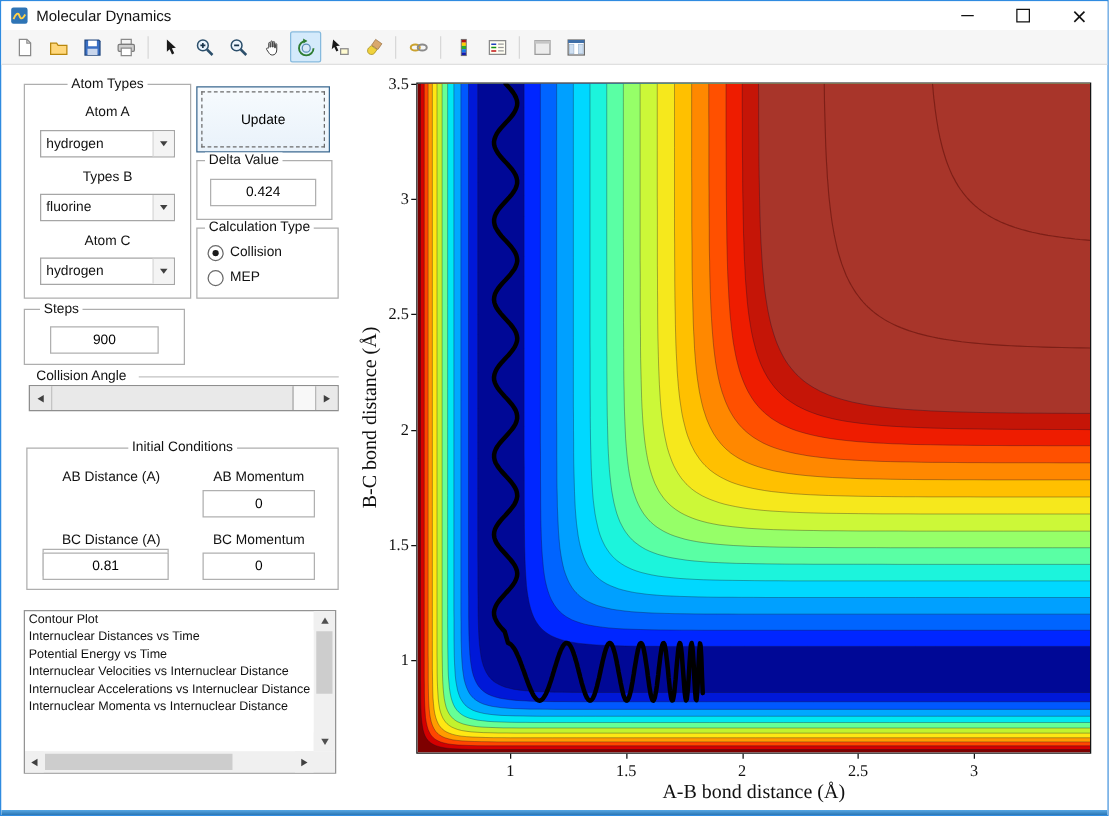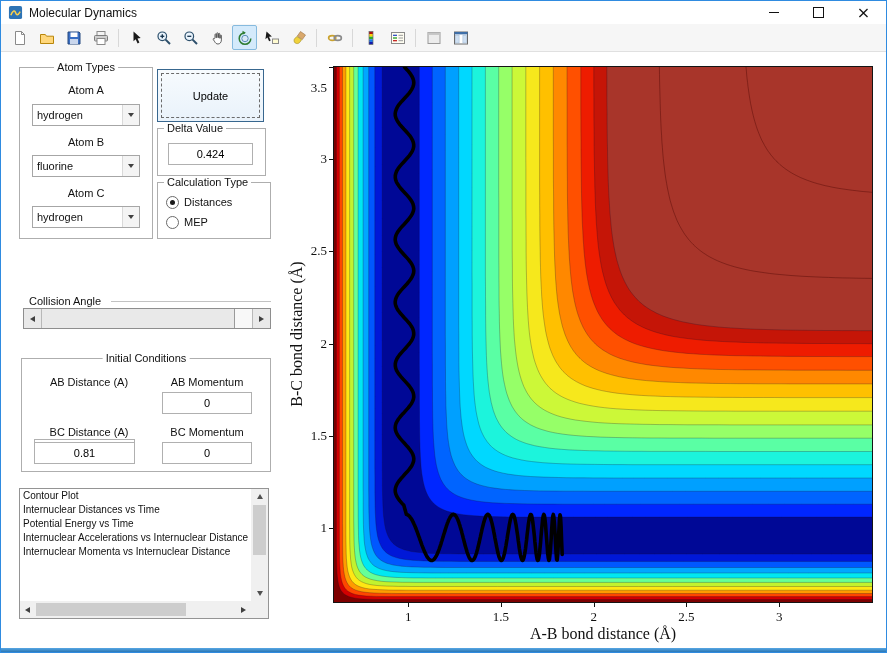--- a/index.html
+++ b/index.html
@@ -229,21 +229,21 @@
 
   <div class="panel" style="left:18px;top:66px;width:132px;height:170px;">
     <span class="ptitle centered">Atom Types</span>
     <div class="slabel clabel" style="left:0;top:16px;width:100%;">Atom A</div>
     <div class="combo" style="top:36px;">
       <span class="combo-val">hydrogen</span>
       <span class="combo-btn">
           <i class="chev"></i>
         </span>
     </div>
-    <div class="slabel clabel" style="left:0;top:68px;width:100%;">Atom B</div>
+    <div class="slabel clabel" style="left:0;top:68px;width:100%;">Types B</div>
     <div class="combo" style="top:87px;">
       <span class="combo-val">fluorine</span>
       <span class="combo-btn">
           <i class="chev"></i>
         </span>
     </div>
     <div class="slabel clabel" style="left:0;top:119px;width:100%;">Atom C</div>
     <div class="combo" style="top:138px;">
       <span class="combo-val">hydrogen</span>
       <span class="combo-btn">
@@ -261,28 +261,32 @@
     <span class="ptitle">Delta Value</span>
     <input class="tfield" style="left: 10px; top: 14px; width: 85px;" value="0.424">
   </div>
 
   <div class="panel" style="left:156px;top:181px;width:112px;height:55px;">
     <span class="ptitle">Calculation Type</span>
     <div class="radio-row checked" style="top:12px;">
       <span class="radio-circle">
           <span class="dot"></span>
         </span>
-      <span class="radio-label">Distances</span>
+      <span class="radio-label">Collision</span>
     </div>
     <div class="radio-row" style="top:32px;">
       <span class="radio-circle"></span>
       <span class="radio-label">MEP</span>
     </div>
   </div>
 
+  <div class="panel" style="left:18px;top:246px;width:127px;height:43px;">
+    <span class="ptitle" style="left:12px;">Steps</span>
+    <input class="tfield" style="left: 20px; top: 13px; width: 87px;" value="900">
+  </div>
 
 
   <div id="collision-label">Collision Angle</div>
   <div id="collision-line"></div>
   <div id="collision-slider">
     <div class="sl-arrow">
         <i class="tri-left"></i>
       </div>
     <div class="sl-thumb"></div>
     <div class="sl-track"></div>
@@ -301,20 +305,21 @@
     <div class="slabel clabel" style="left:132px;top:67px;width:106px;">BC Momentum</div>
     <input class="tfield" style="left: 12px; top: 83px; width: 101px;" value="0.81">
     <input class="tfield" style="left: 140px; top: 83px; width: 90px;" value="0">
   </div>
 
   <div id="listbox">
     <div id="listbox-items">
         <div class="lb-item">Contour Plot</div>
         <div class="lb-item">Internuclear Distances vs Time</div>
         <div class="lb-item">Potential Energy vs Time</div>
+        <div class="lb-item">Internuclear Velocities vs Internuclear Distance</div>
         <div class="lb-item">Internuclear Accelerations vs Internuclear Distance</div>
         <div class="lb-item">Internuclear Momenta vs Internuclear Distance</div>
       </div>
     <div class="vscroll">
       <div class="sb-btn">
           <i class="tri-up"></i>
         </div>
       <div class="vthumb"></div>
       <div class="sb-btn sb-bottom">
           <i class="tri-down"></i>
@@ -409,17 +414,17 @@
       <div class="ticklabel ytl" style="left: 292px; top: 519.207px; width: 34px;">1</div>
       <div class="tickmark" style="left: 328px; top: 434.966px; width: 4px; height: 1px;"></div>
       <div class="ticklabel ytl" style="left: 292px; top: 426.966px; width: 34px;">1.5</div>
       <div class="tickmark" style="left: 328px; top: 342.724px; width: 4px; height: 1px;"></div>
       <div class="ticklabel ytl" style="left: 292px; top: 334.724px; width: 34px;">2</div>
       <div class="tickmark" style="left: 328px; top: 250.483px; width: 4px; height: 1px;"></div>
       <div class="ticklabel ytl" style="left: 292px; top: 242.483px; width: 34px;">2.5</div>
       <div class="tickmark" style="left: 328px; top: 158.241px; width: 4px; height: 1px;"></div>
       <div class="ticklabel ytl" style="left: 292px; top: 150.241px; width: 34px;">3</div>
       <div class="tickmark" style="left: 328px; top: 66px; width: 4px; height: 1px;"></div>
-      <div class="ticklabel ytl" style="left: 292px; top: 58px; width: 34px; margin-top: 21px;">3.5</div>
+      <div class="ticklabel ytl" style="left: 292px; top: 58px; width: 34px;">3.5</div>
     </div>
 
   <div id="bottom-strip"></div>
 </div>
 
 </body></html>

